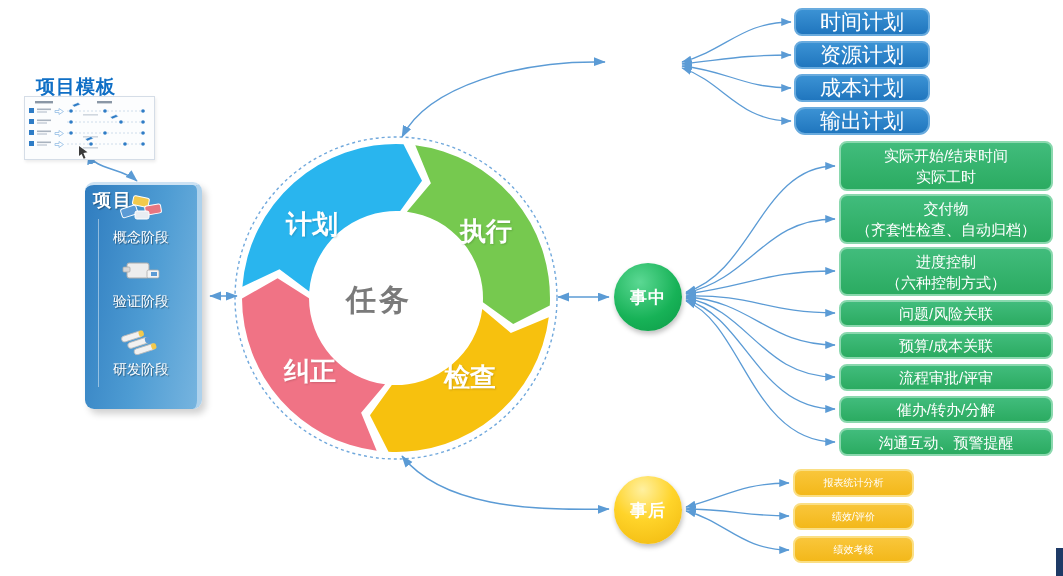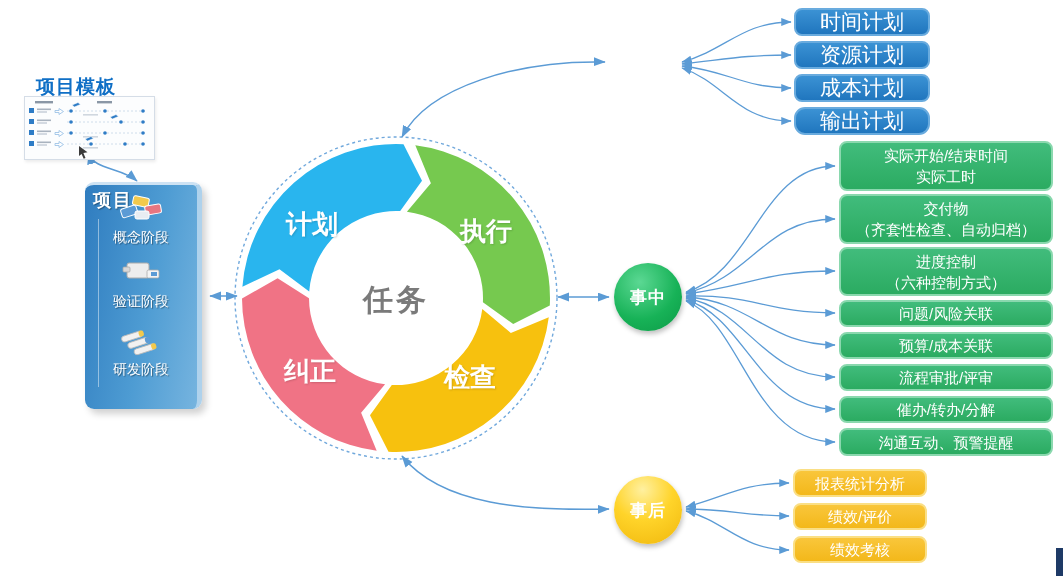--- a/index.html
+++ b/index.html
@@ -17,37 +17,37 @@
     background:linear-gradient(100deg,#2F7CBF 0%,#4E9CD3 55%,#76B4DF 100%);
     border-top:3px solid #CDE2F3;border-right:5px solid #AFD2EC;
     box-shadow:4px 5px 7px rgba(0,0,0,.18);}
   .project-title{left:8px;top:3px;color:#fff;font-size:18px;font-weight:bold;letter-spacing:2px;text-shadow:1px 1px 1px rgba(0,0,0,.35);}
   .panel-guide{left:13px;top:34px;width:1px;height:168px;background:rgba(255,255,255,.45);}
   .stage{left:0;width:112px;text-align:center;}
   .stage .lbl{color:#fff;font-size:14px;text-shadow:1px 1px 1px rgba(0,0,0,.4);}
 
   
   .seg-label{width:90px;text-align:center;color:#fff;font-size:26px;font-weight:bold;text-shadow:1px 1px 2px rgba(0,0,0,.15);}
-  .center-label{left:346px;top:280px;width:100px;text-align:center;color:#7A7A7A;font-size:30px;font-weight:bold;letter-spacing:3px;}
+  .center-label{left:346px;top:280px;width:100px;text-align:left;color:#7A7A7A;font-size:30px;font-weight:bold;letter-spacing:3px;}
 
   
   .phase-circle{width:68px;height:68px;border-radius:50%;display:flex;align-items:center;justify-content:center;
     color:#fff;font-size:17px;font-weight:bold;letter-spacing:1px;box-shadow:1px 3px 5px rgba(0,0,0,.25);}
   .pc-pre{background:radial-gradient(circle at 38% 28%,#47A9E4 0%,#1681CD 55%,#0A66B2 100%);}
   .pc-during{background:radial-gradient(circle at 38% 28%,#5BD893 0%,#17B257 58%,#0C9A47 100%);}
   .pc-post{background:radial-gradient(circle at 42% 20%,#FFF0A0 0%,#FFD42A 45%,#F0B70C 100%);}
 
   
   .item-box{display:flex;flex-direction:column;align-items:center;justify-content:center;
     border-radius:8px;color:#fff;text-align:center;box-sizing:border-box;line-height:1.4;}
   .bx-blue{left:794px;width:136px;height:28px;font-size:21px;
     background:linear-gradient(#3B92D4,#2076BE);border:2px solid #69ABDE;}
   .bx-green{left:839px;width:214px;font-size:15px;
     background:linear-gradient(#41BC7C,#2BAB61);border:2px solid #8AD8AE;}
-  .bx-yellow{left:793px;width:134px;font-size:15px;
+  .bx-yellow{left:793px;width:121px;font-size:10px;
     background:linear-gradient(#F9C63B,#F3B81A);border:2px solid #FADF85;}
 
   .dark-bar{left:1056px;top:548px;width:7px;height:28px;background:#1E3A66;}
 </style>
 </head>
 <body>
 
 <div class="canvas">
 
   <svg class="layer">

